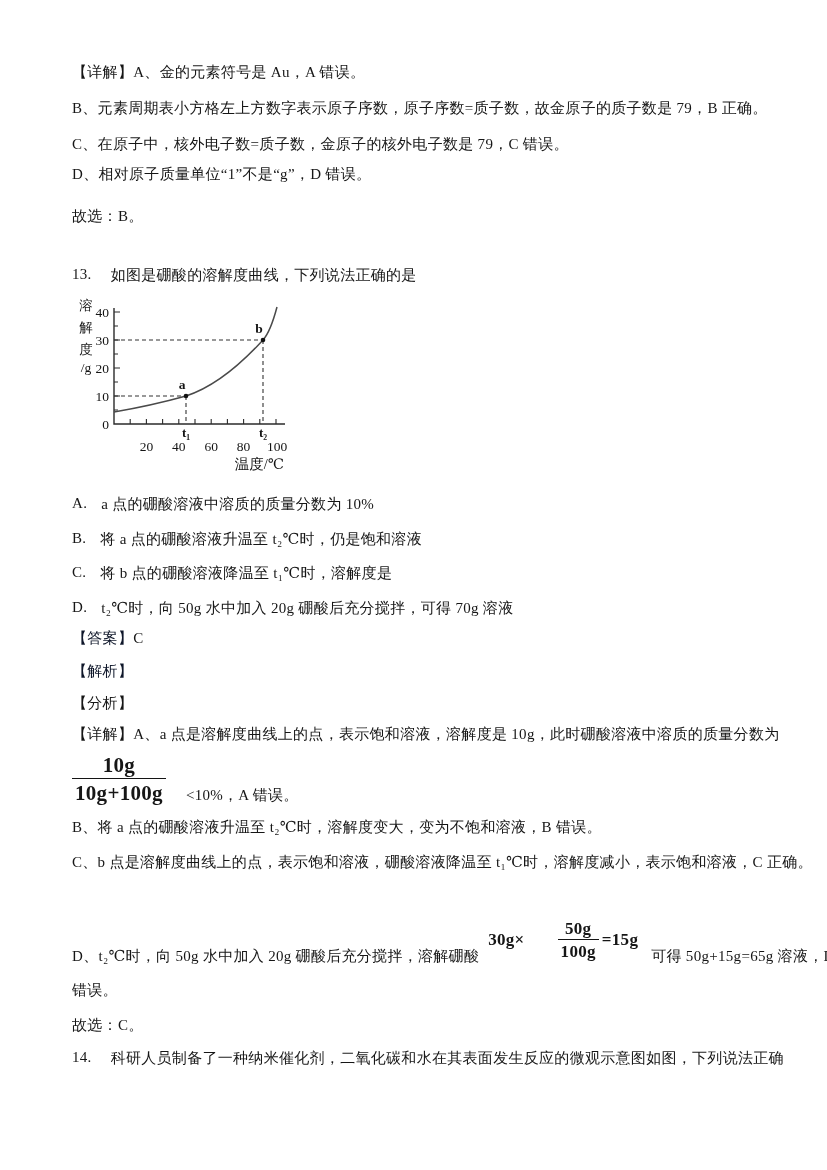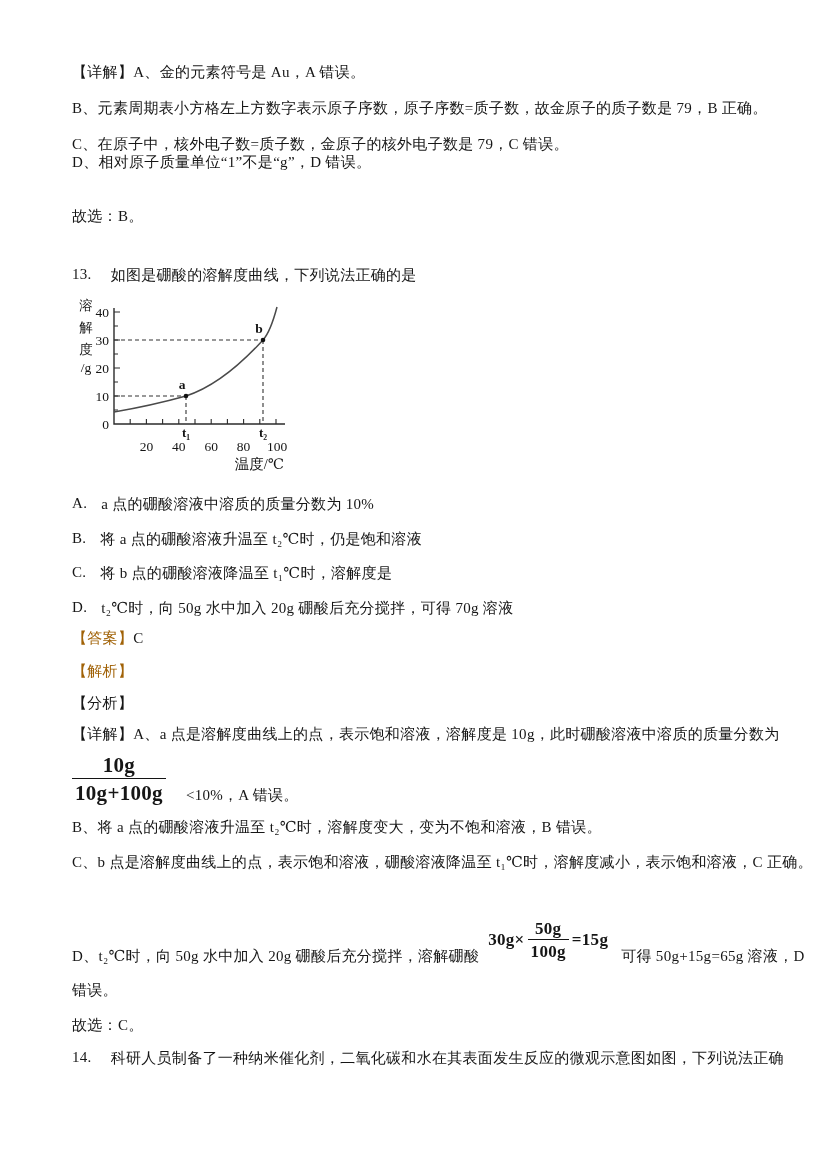--- a/index.html
+++ b/index.html
@@ -12,40 +12,40 @@
     color:#161616;
     font-size:15px;
     overflow:hidden;
   }
   .line {
     position:absolute;
     left:72px;
     white-space:nowrap;
     letter-spacing:0.3px;
   }
-  .blue { color:#a16207; }
+  .blue { color:#0f172a; }
   .qrow { display:flex;gap:7px; }
   .qnum { margin-right:12px; }
   .opt { display:flex; }
   .optlabel { margin-right:14px; }
 
   
   .frac { display:inline-flex; flex-direction:column; align-items:center; font-weight:bold; line-height:1.25; }
   .fnum { padding:0 2px; }
   .fden { border-top:1.6px solid #141414; padding:1px 3px 0 3px; }
   .fracline { display:flex; align-items:flex-end; }
   .fracline .frac { font-size:21px; }
   .fracsuffix { margin-left:20px; padding-bottom:2px; }
 
   
   .dline { display:flex; align-items:flex-end; }
   .dtext { line-height:1.35; }
   .eq { display:inline-flex; align-items:center; font-weight:bold; font-size:17px; margin:0 4px 4px 6px; line-height:1.15; }
   .eq .eqpart { padding:0 3px; }
-  .eq .frac { font-size:17px; }
+  .eq .frac { font-size:17px;margin-left:30px; }
   .dsuffix { margin-left:6px; }
 
   
   .chart { position:absolute; left:64px; top:292px; }
   .chart text { fill:#141414; font-family:"Liberation Serif","DejaVu Serif",serif; }
   .chart .tick-label { font-size:13.5px; }
   .chart .pt-label { font-size:13.5px; font-weight:bold; }
   .chart .t-label { font-size:13px; font-weight:bold; }
   .chart .ylab { font-size:13.5px; }
   .chart .xlab { font-size:14.5px; }
@@ -56,21 +56,21 @@
   .dot { fill:#111111; }
 </style>
 </head>
 <body>
 
 <div class="page">
 
   <div class="line" style="top:63px">【详解】A、金的元素符号是 Au，A 错误。</div>
   <div class="line" style="top:99px">B、元素周期表小方格左上方数字表示原子序数，原子序数=质子数，故金原子的质子数是 79，B 正确。</div>
   <div class="line" style="top:135px">C、在原子中，核外电子数=质子数，金原子的核外电子数是 79，C 错误。</div>
-  <div class="line" style="top:153px">D、相对原子质量单位“1”不是“g”，D 错误。</div>
+  <div class="line" style="top:165px">D、相对原子质量单位“1”不是“g”，D 错误。</div>
   <div class="line" style="top:207px">故选：B。</div>
 
   <div class="line qrow" style="top:266px">
     <span class="qnum">13.</span>
     <span>如图是硼酸的溶解度曲线，下列说法正确的是</span>
   </div>
 
   <svg class="chart" width="254" height="192" viewBox="0 0 254 192">
 
     <path class="axis" d="M50,16 L50,132 L221,132"></path>

